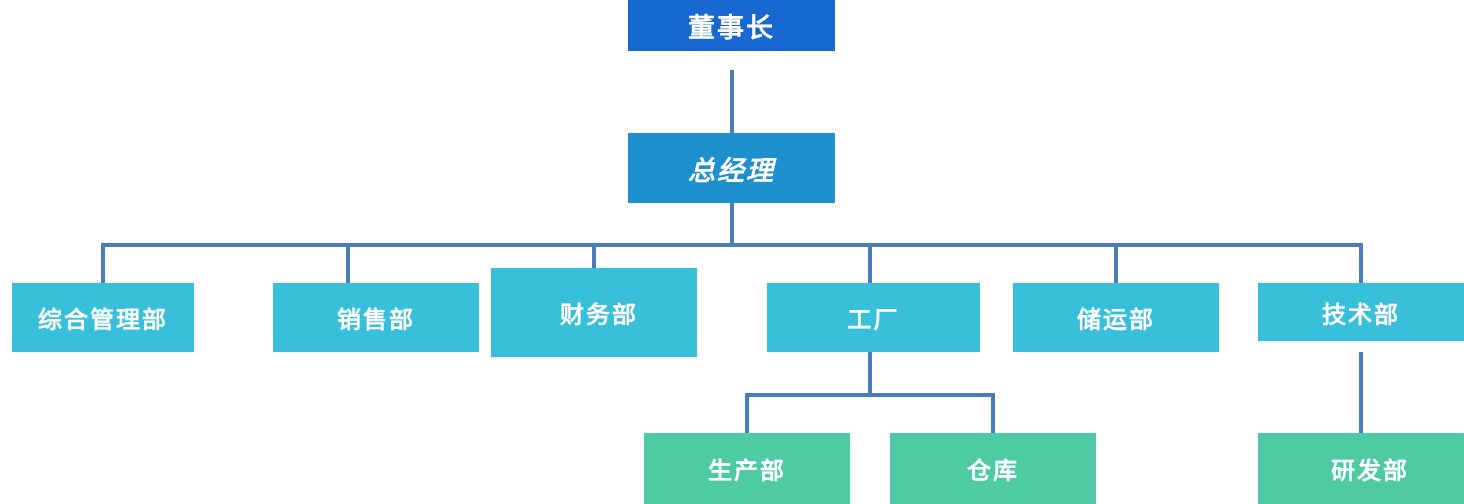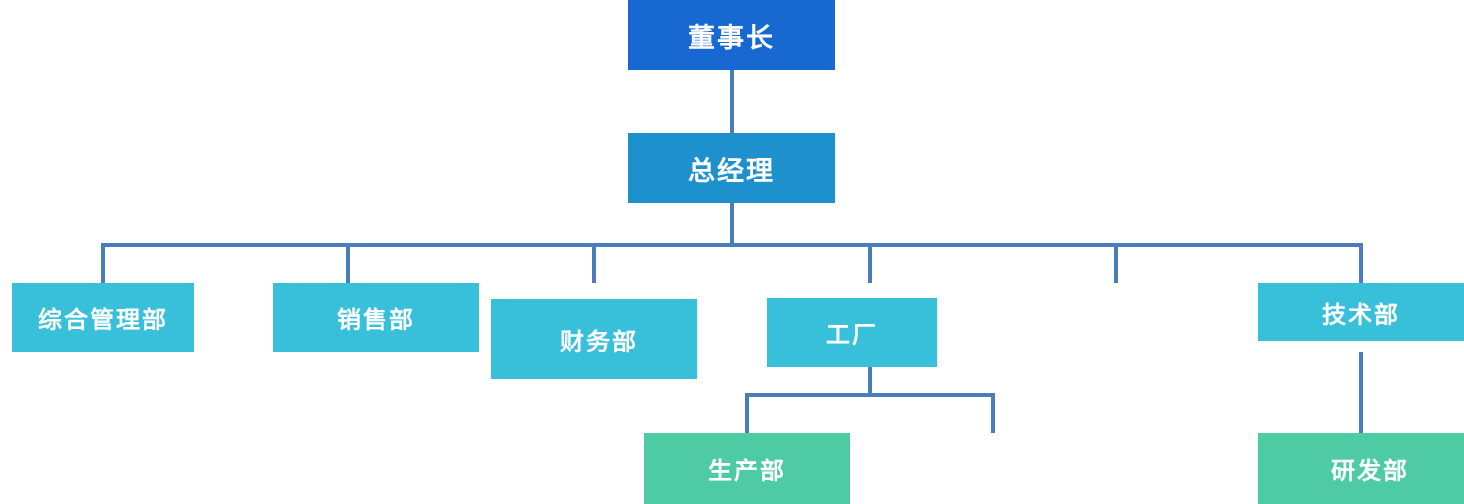--- a/index.html
+++ b/index.html
@@ -63,44 +63,50 @@
   <div class="conn" style="left:592px;  top:243px; width:4px; height:40px;"></div>
   <div class="conn" style="left:868px;  top:243px; width:4px; height:40px;"></div>
   <div class="conn" style="left:1114px; top:243px; width:4px; height:40px;"></div>
   <div class="conn" style="left:1359px; top:243px; width:4px; height:40px;"></div>
   <div class="conn" style="left:868px; top:352px; width:4px;  height:45px;"></div>
   <div class="conn" style="left:745px; top:393px; width:250px; height:4px;"></div>
   <div class="conn" style="left:745px; top:393px; width:4px;  height:40px;"></div>
   <div class="conn" style="left:991px; top:393px; width:4px;  height:40px;"></div>
   <div class="conn" style="left:1359px; top:352px; width:4px; height:81px;"></div>
 
-  <div class="node node-l1" style="left:628px; top:0; width:207px; height:70px;justify-content:center;">
+  <div class="node node-l1" style="left:628px; top:0; width:207px; height:51px;justify-content:center;">
     <span>董事长</span>
   </div>
 
-  <div class="node node-l2" style="left:628px; top:133px; width:207px; height:70px;">
+  <div class="node node-l2" style="left:628px; top:133px; width:207px; height:70px;font-style:italic;">
     <span>总经理</span>
   </div>
 
   <div class="node node-dept" style="left:12px; top:283px; width:182px; height:69px;text-align:right;">
     <span>综合管理部</span>
   </div>
   <div class="node node-dept" style="left:245px; top:283px; width:206px; height:69px;margin-left:28px;">
     <span>销售部</span>
   </div>
-  <div class="node node-dept" style="left:491px; top:299px; width:206px; height:80px;padding-left:10px;">
+  <div class="node node-dept" style="left:491px; top:268px; width:206px; height:89px;padding-left:10px;">
     <span>财务部</span>
   </div>
-  <div class="node node-dept" style="left:767px; top:298px; width:170px; height:69px;">
+  <div class="node node-dept" style="left:767px; top:283px; width:213px; height:69px;">
     <span>工厂</span>
+  </div>
+  <div class="node node-dept" style="left:1013px; top:283px; width:206px; height:69px;">
+    <span>储运部</span>
   </div>
   <div class="node node-dept" style="left:1258px; top:283px; width:206px; height:58px;">
     <span>技术部</span>
   </div>
 
   <div class="node node-sub" style="left:644px; top:433px; width:206px; height:71px;text-align:right;">
     <span>生产部</span>
   </div>
+  <div class="node node-sub" style="left:890px; top:433px; width:206px; height:71px;">
+    <span>仓库</span>
+  </div>
   <div class="node node-sub" style="left:1258px; top:433px; width:224px; height:71px;">
     <span>研发部</span>
   </div>
 
 </div>
 
 </body></html>

